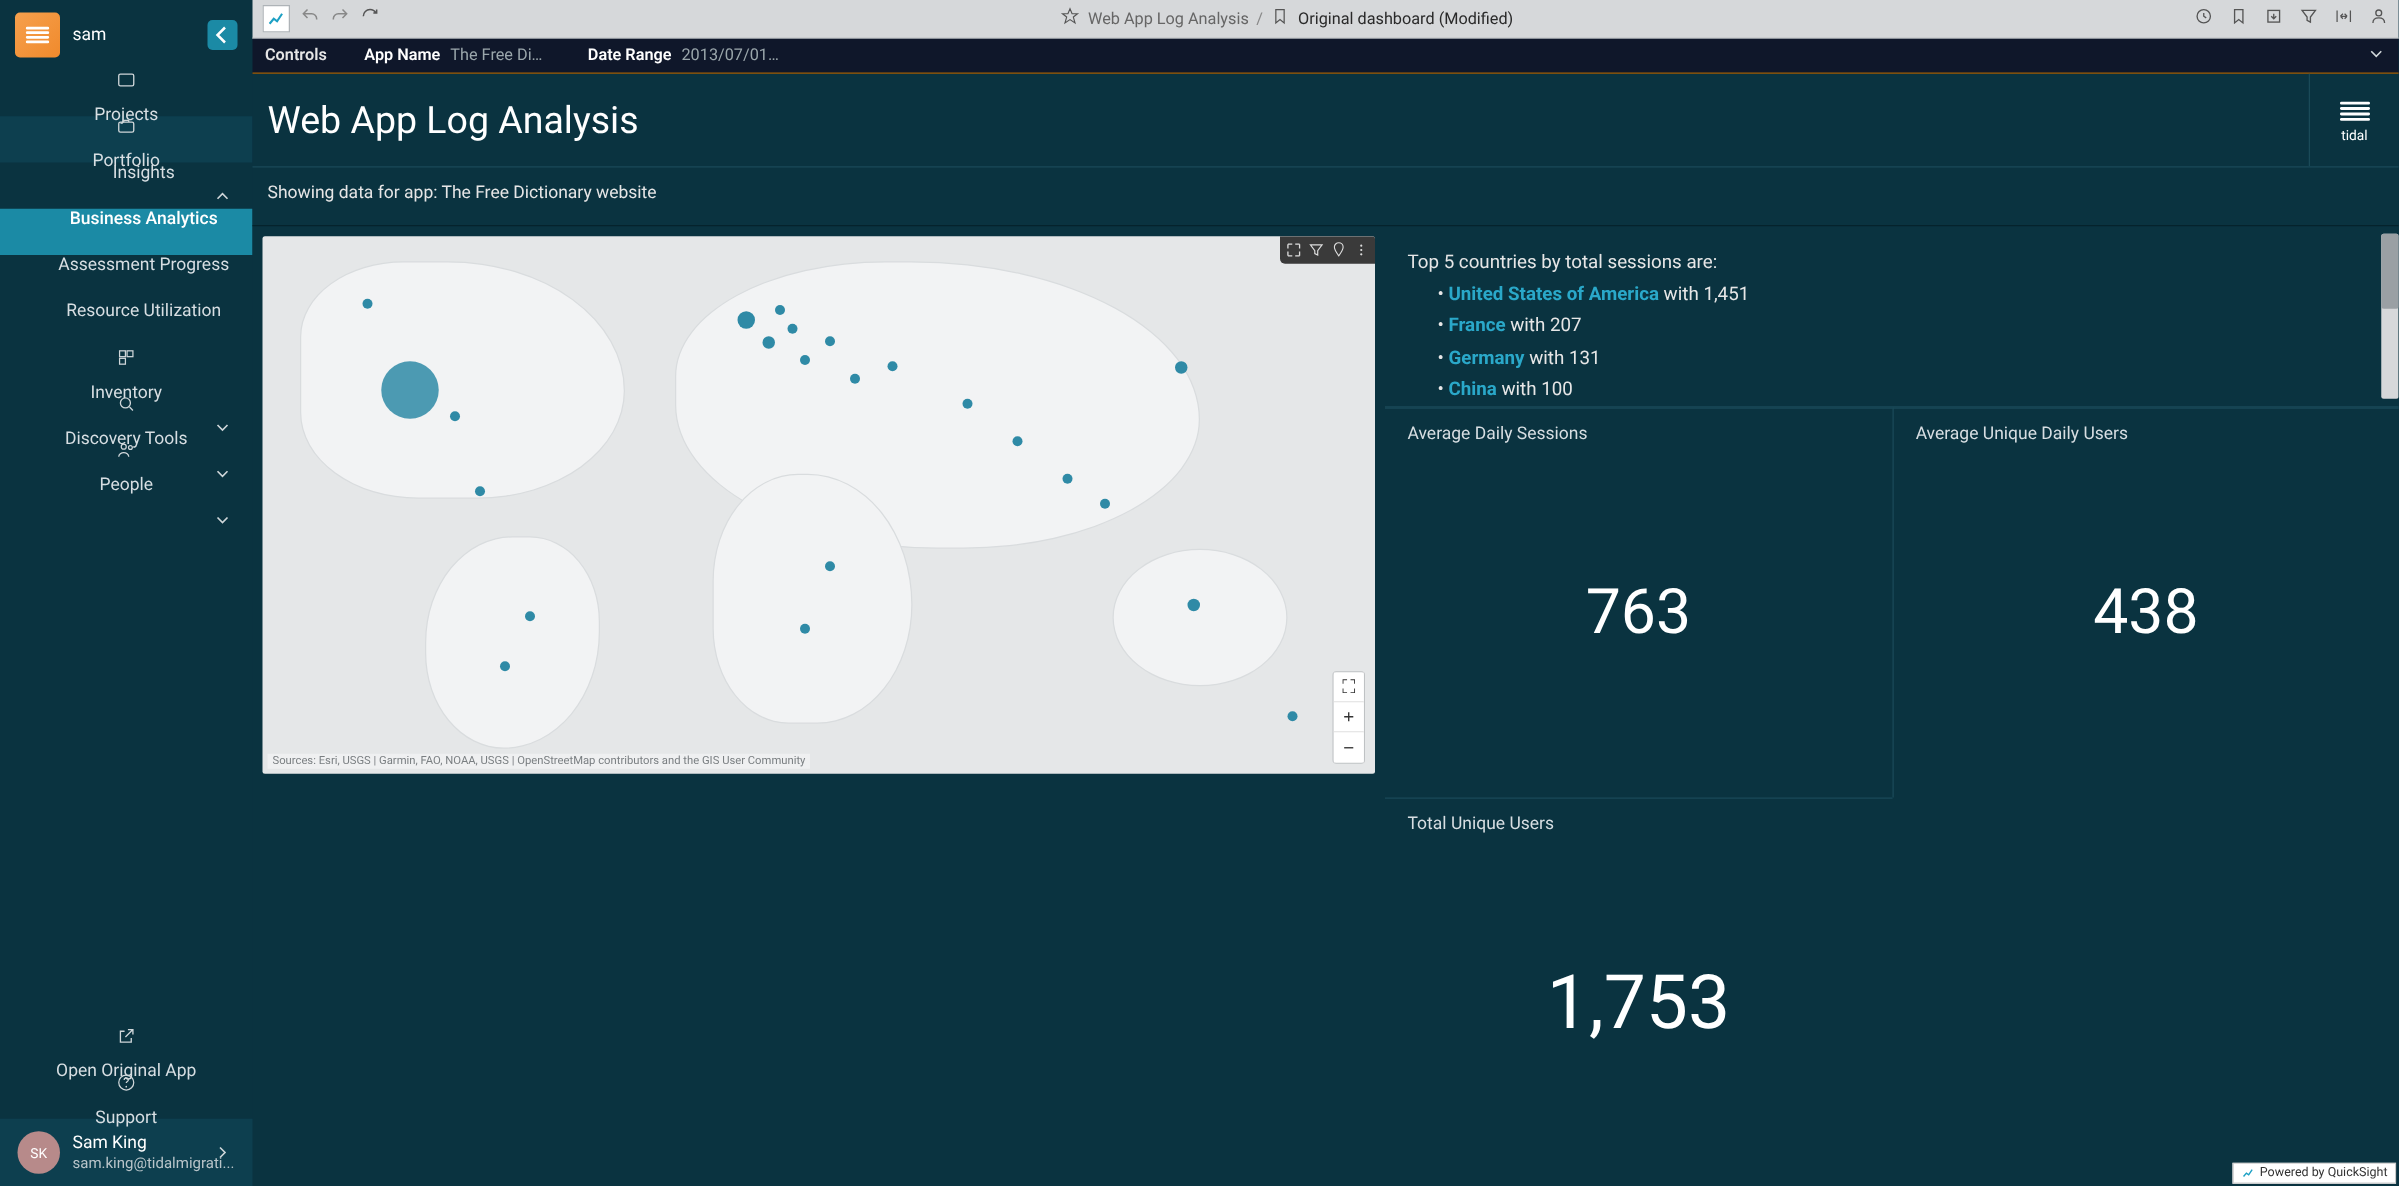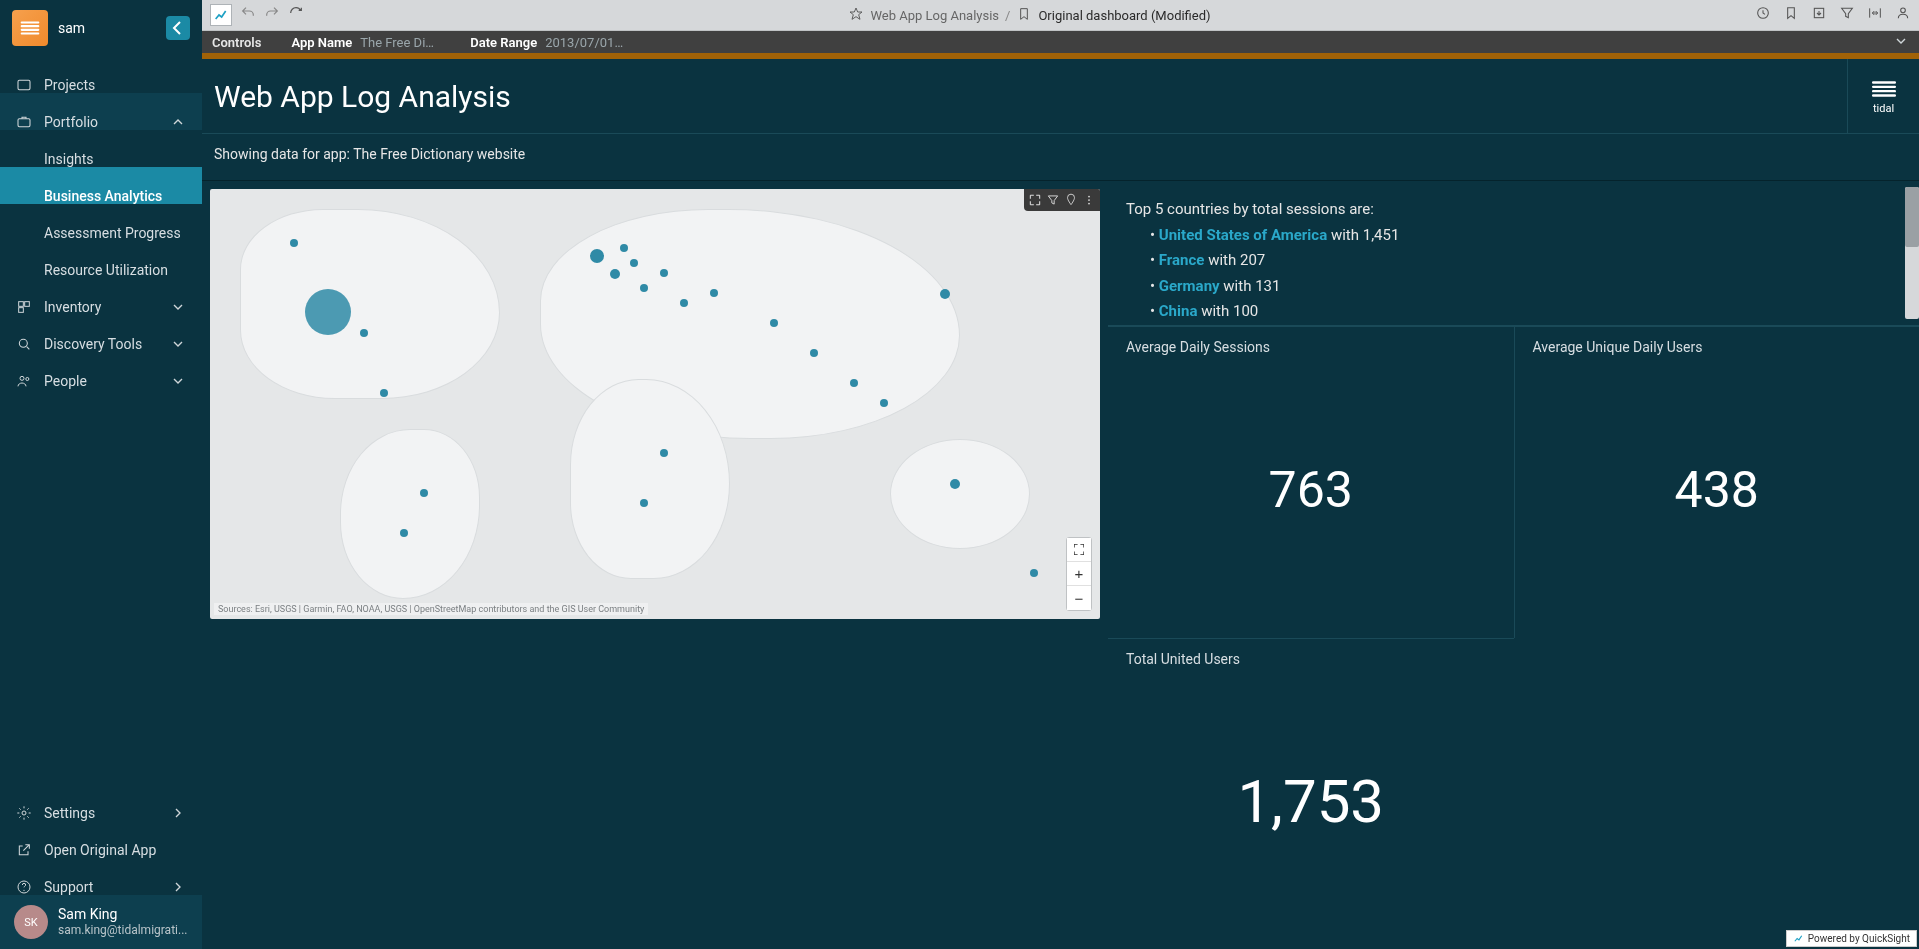--- a/index.html
+++ b/index.html
@@ -36,26 +36,27 @@
   .brand-user { color:#fff; font-size:14px; }
   .collapse-btn {
     margin-left:auto;
     width:24px;height:24px;
     background:#1b8aa5;border-radius:4px;
     display:flex;align-items:center;justify-content:center;
     cursor:pointer;
   }
   .nav { flex:1; overflow:hidden; }
   .nav-item {
-    display:flex;align-items:flex-end;
+    display:flex;align-items:center;
     height:37px;
     padding:0 16px;
     gap:12px;
     font-size:14px;color:#d7dee2;
     cursor:pointer;
+    flex-direction:column;
   }
   .nav-item.sub { padding-left:44px; }
   .nav-item.active { background:#1b8aa5; color:#fff; font-weight:500; }
   .nav-item.group { background:#0d3f4f; }
   .nav-item .chev { margin-left:auto; }
   .nav-item svg { width:16px;height:16px;flex-shrink:0; }
   .sidebar-bottom { margin-top:auto; }
   .user-row {
     display:flex;align-items:center;gap:10px;
     padding:10px 14px;background:#0d3f4f;
@@ -81,23 +82,23 @@
   .topbar-icon{color:#4a4a4a;cursor:pointer;}
 
   .tabstrip{
     height:33px;background:#000;display:flex;align-items:stretch;
     border-bottom:1px solid #1a4a58;
   }
   .tab{padding:0 18px;display:flex;align-items:center;font-size:13px;color:#a8b0b4;cursor:pointer;border-right:1px solid #2a2a2a;}
   .tab.active{background:#0a3340;color:#fff;font-weight:600;border-top:2px solid #0a3340;}
 
   .controlsbar{
-    height:28px;background:#404040;display:flex;align-items:center;
+    height:28px;background:#0f172a;display:flex;align-items:center;
     padding:0 10px;gap:30px;color:#cfd6d9;font-size:13px;
-    border-bottom:6px solid #a16207;
+    border-bottom:1px solid #a16207;
   }
   .controlsbar .label{font-weight:600;color:#e6e6e6;}
   .ctrl-group{display:flex;gap:8px;align-items:center;}
   .ctrl-group .val{color:#9aa6ab;max-width:80px;white-space:nowrap;overflow:hidden;text-overflow:ellipsis;}
   .ctrl-expand{margin-left:auto;}
 
   .page-header{
     display:flex;align-items:center;
     height:75px;border-bottom:1px solid #1a4a58;
   }
@@ -225,30 +226,20 @@
           <circle cx="17" cy="9" r="2.3" stroke="#cfd6d9" fill="none" stroke-width="1.5"></circle>
         </svg>
       <span>People</span>
       <svg class="chev" viewBox="0 0 24 24">
           <path d="M6 9l6 6 6-6" stroke="#cfd6d9" stroke-width="2" fill="none"></path>
         </svg>
     </div>
   </nav>
 
   <div class="sidebar-bottom">
-    <div class="nav-item">
-      <svg viewBox="0 0 24 24">
-          <circle cx="12" cy="12" r="3" stroke="#cfd6d9" fill="none" stroke-width="1.5"></circle>
-          <path d="M12 2v3M12 19v3M2 12h3M19 12h3M5 5l2 2M17 17l2 2M5 19l2-2M17 7l2-2" stroke="#cfd6d9" stroke-width="1.5"></path>
-        </svg>
-      <span>Settings</span>
-      <svg class="chev" viewBox="0 0 24 24">
-          <path d="M9 6l6 6-6 6" stroke="#cfd6d9" stroke-width="2" fill="none"></path>
-        </svg>
-    </div>
     <div class="nav-item">
       <svg viewBox="0 0 24 24">
           <path d="M14 4h6v6M20 4l-9 9" stroke="#cfd6d9" fill="none" stroke-width="1.6"></path>
           <path d="M18 14v5H5V6h5" stroke="#cfd6d9" fill="none" stroke-width="1.6"></path>
         </svg>
       <span>Open Original App</span>
     </div>
     <div class="nav-item">
       <svg viewBox="0 0 24 24">
           <circle cx="12" cy="12" r="9" stroke="#cfd6d9" fill="none" stroke-width="1.5"></circle>
@@ -439,21 +430,21 @@
       <div class="kpi-grid">
         <div class="kpi">
           <div class="kpi-label">Average Daily Sessions</div>
           <div class="kpi-val">763</div>
         </div>
         <div class="kpi">
           <div class="kpi-label">Average Unique Daily Users</div>
           <div class="kpi-val">438</div>
         </div>
         <div class="kpi big">
-          <div class="kpi-label">Total United Users</div>
+          <div class="kpi-label">Total Unique Users</div>
           <div class="kpi-val">1,753</div>
         </div>
       </div>
     </div>
   </div>
 
 </main>
 
 <div class="qsbadge">
   <svg viewBox="0 0 24 24">

